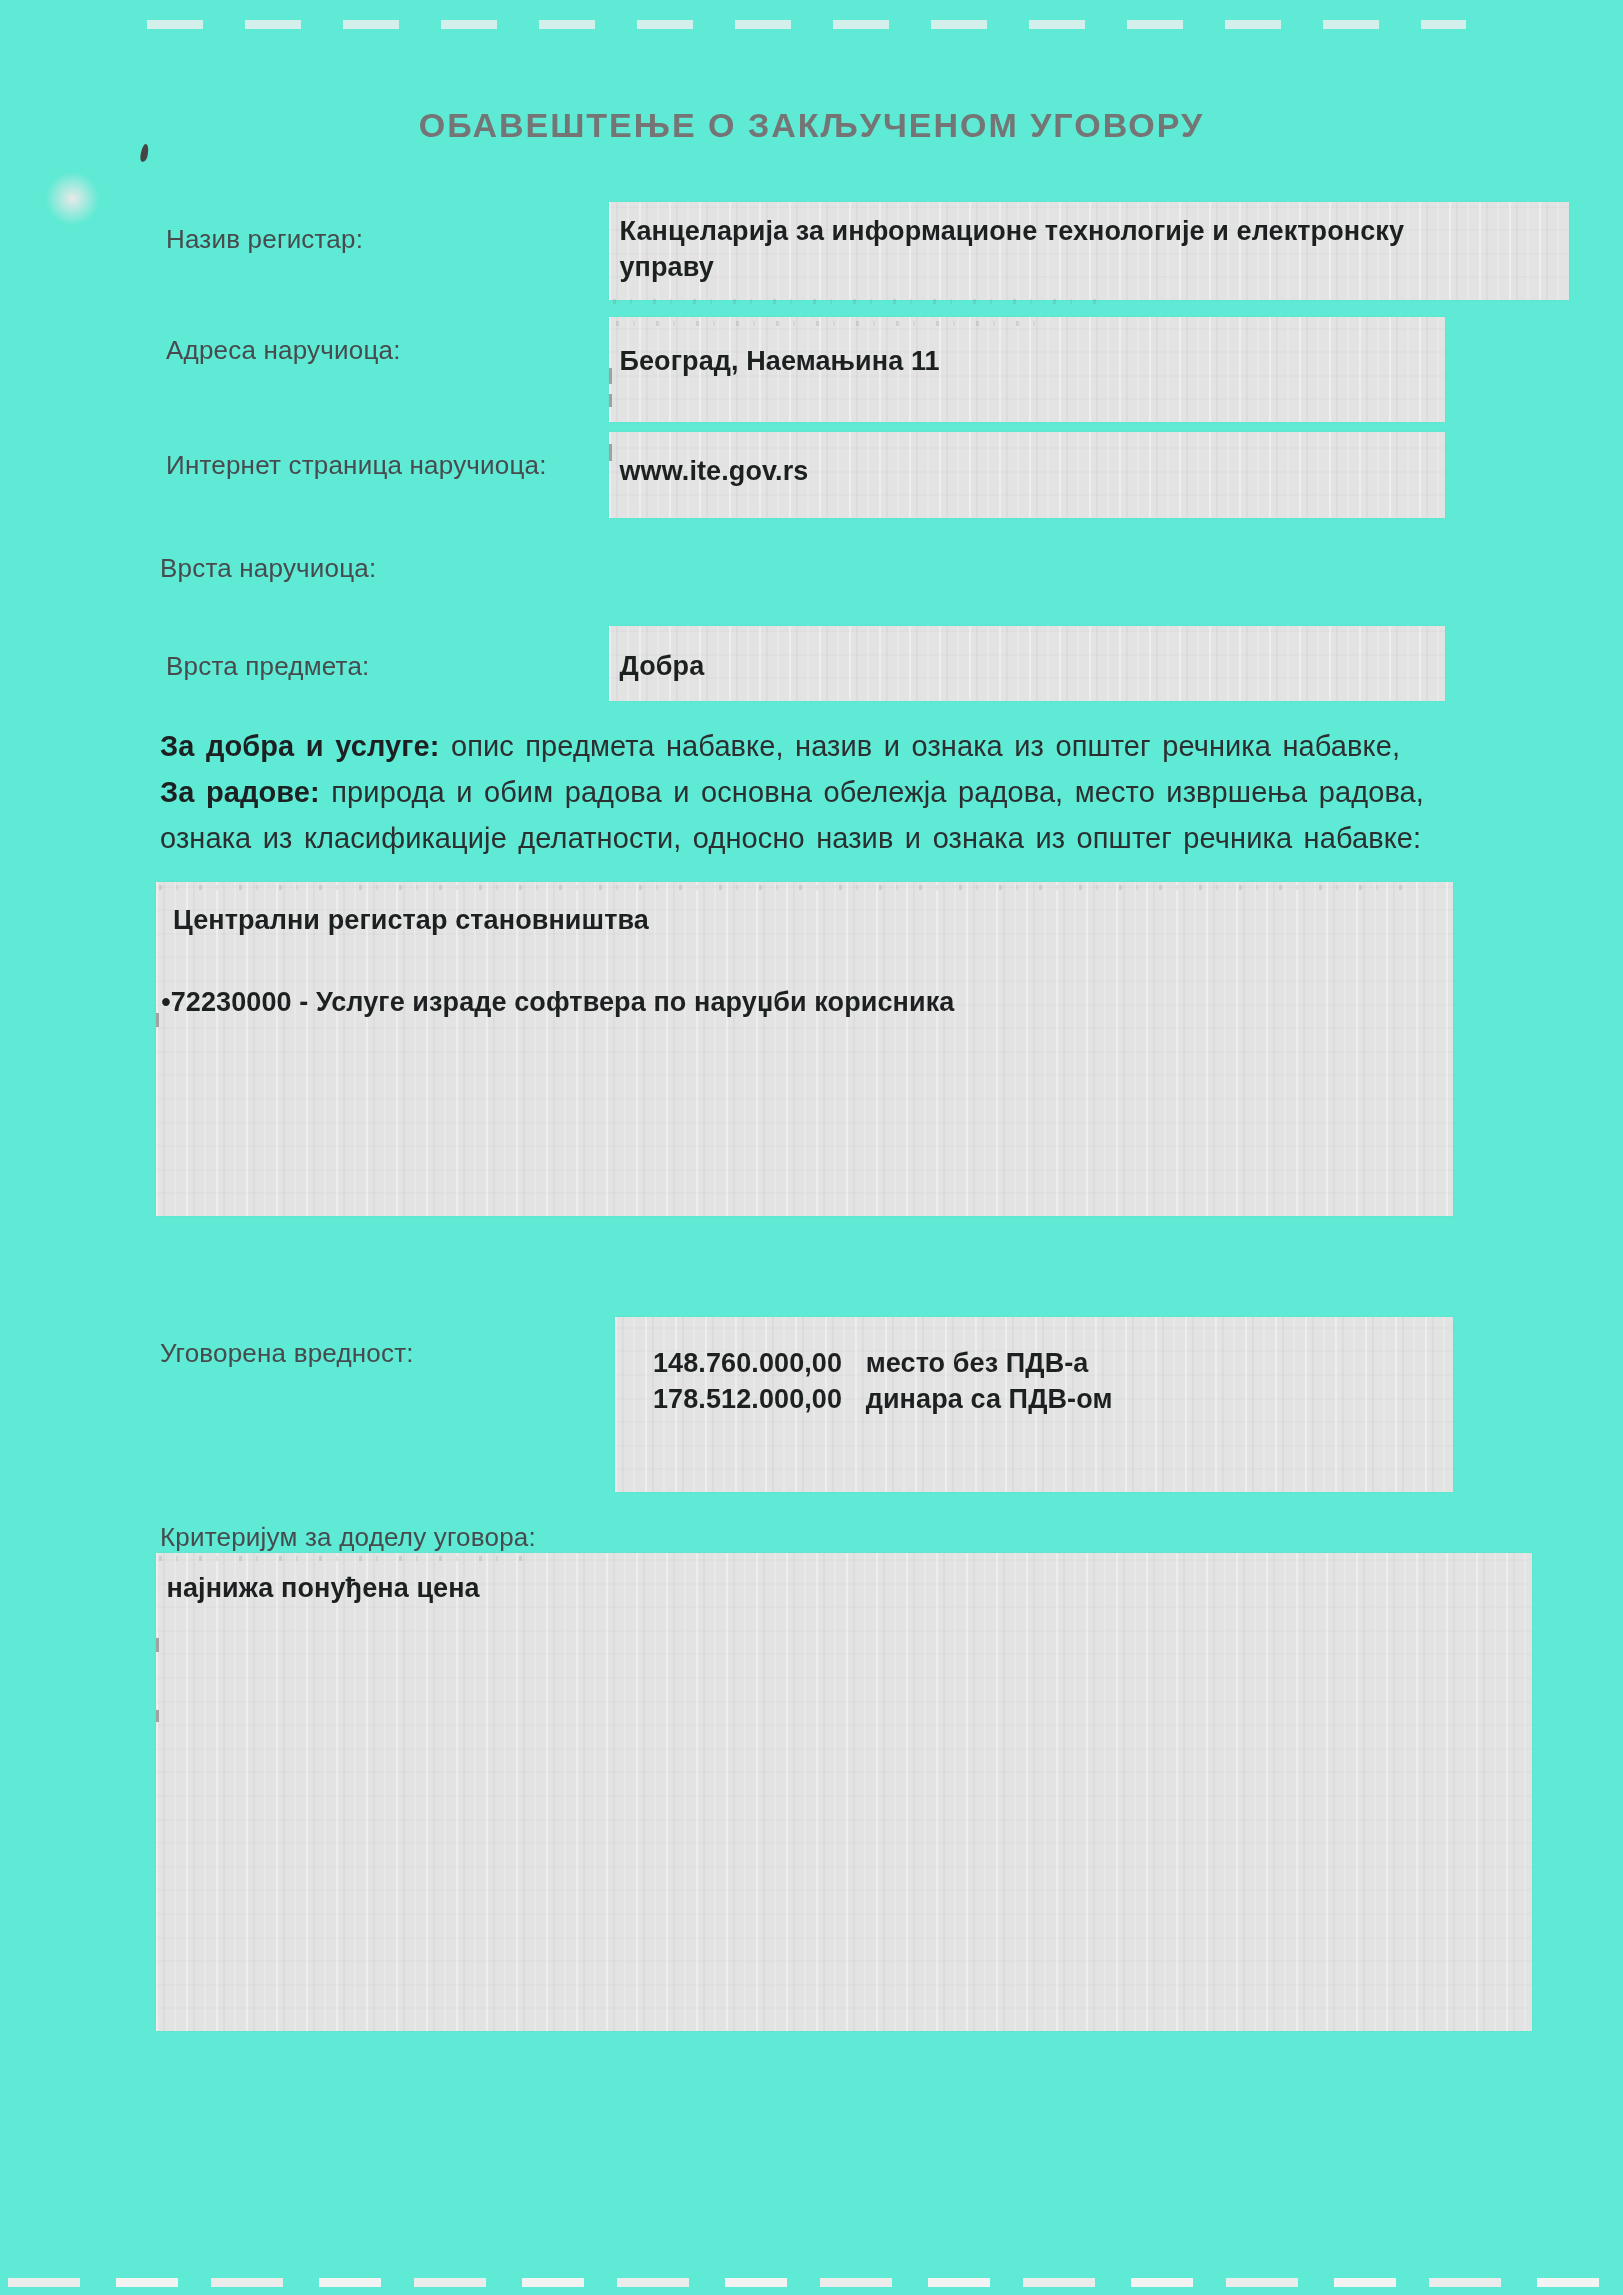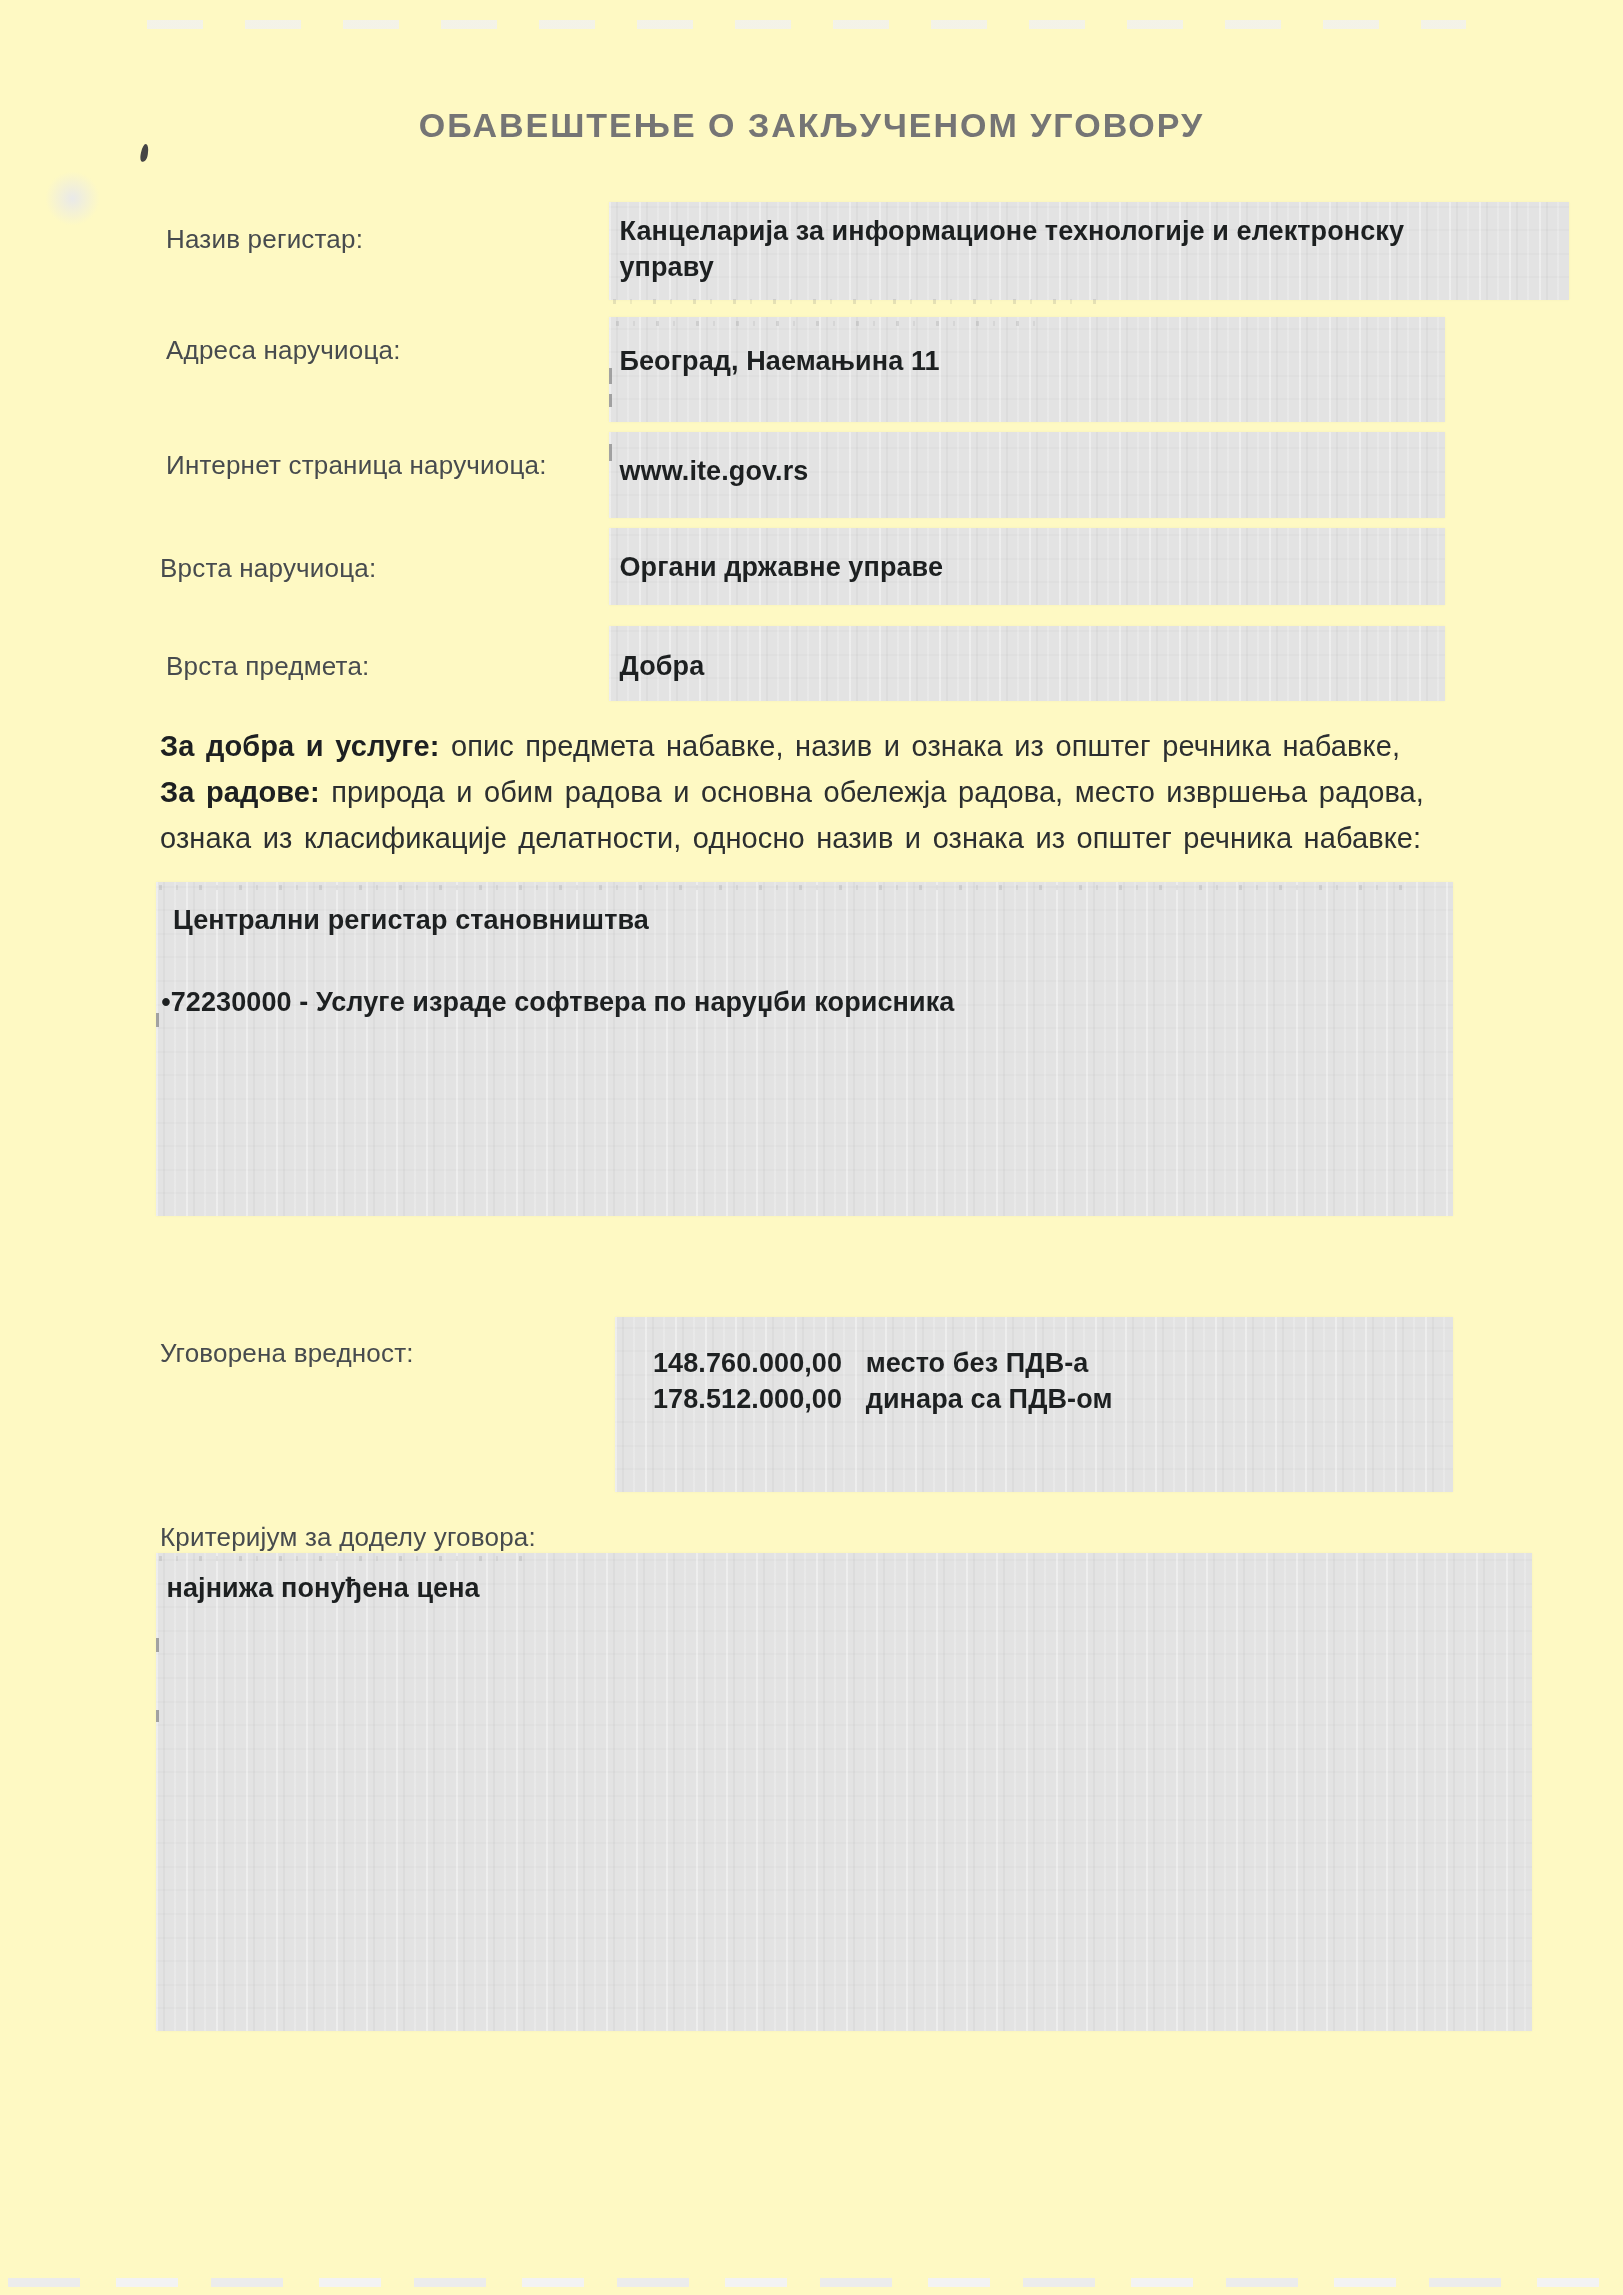--- a/index.html
+++ b/index.html
@@ -1,19 +1,19 @@
 <!DOCTYPE html>
 <html style="--box-fill: #e3e3e3; --title-color: #757575;font-size:10.5px"><head>
 <meta charset="utf-8">
 <style>
   html,body{margin:0;padding:0;background:#ffffff;}
   .page{
     position:relative;
     width:1623px;height:2295px;
-    background:#fef9c3;
+    background:#5eead4;
     font-family:"Liberation Sans", sans-serif;
     overflow:hidden;
   }
   
   .graybox{
     position:absolute;
     background-color:var(--box-fill,#e3e3e3);
     background-image:
       repeating-linear-gradient(90deg, rgba(255,255,255,.38) 0 2px, rgba(255,255,255,0) 2px 7.2px, rgba(0,0,0,.03) 7.2px 9.2px, rgba(0,0,0,0) 9.2px 17.7px, rgba(255,255,255,.2) 17.7px 20px, rgba(0,0,0,0) 20px 30px),
       repeating-linear-gradient(0deg, rgba(0,0,0,0) 0 21.6px, rgba(0,0,0,.018) 21.6px 23.6px);
@@ -98,23 +98,20 @@
     <div class="tick" style="left:0;top:77px;height:13px;"></div>
   </div>
 
   <div class="label" style="top:450px;">Интернет страница наручиоца:</div>
   <div class="graybox" style="left:609px;top:432px;width:836px;height:86px;">
     <div class="value" style="padding:21px 6.5px 0 10.5px;">www.ite.gov.rs</div>
     <div class="tick" style="left:0;top:11.8px;height:17px;"></div>
   </div>
 
   <div class="label" style="top:553px;left:160px;">Врста наручиоца:</div>
-  <div class="graybox" style="left:609px;top:528px;width:836px;height:77px;">
-    <div class="value" style="padding:21px 6.5px 0 10.5px;">Органи државне управе</div>
-  </div>
 
   <div class="label" style="top:651px;">Врста предмета:</div>
   <div class="graybox" style="left:609px;top:626px;width:836px;height:75px;">
     <div class="value" style="padding:22px 6.5px 0 10.5px;">Добра</div>
   </div>
 
   <div class="para">
     <div class="pline"><span class="b">За добра и услуге:</span><span> опис предмета набавке, назив и ознака из општег речника набавке,</span></div>
     <div class="pline"><span class="b">За радове:</span><span> природа и обим радова и основна обележја радова, место извршења радова,</span></div>
     <div class="pline">ознака из класификације делатности, односно назив и ознака из општег речника набавке:</div>

